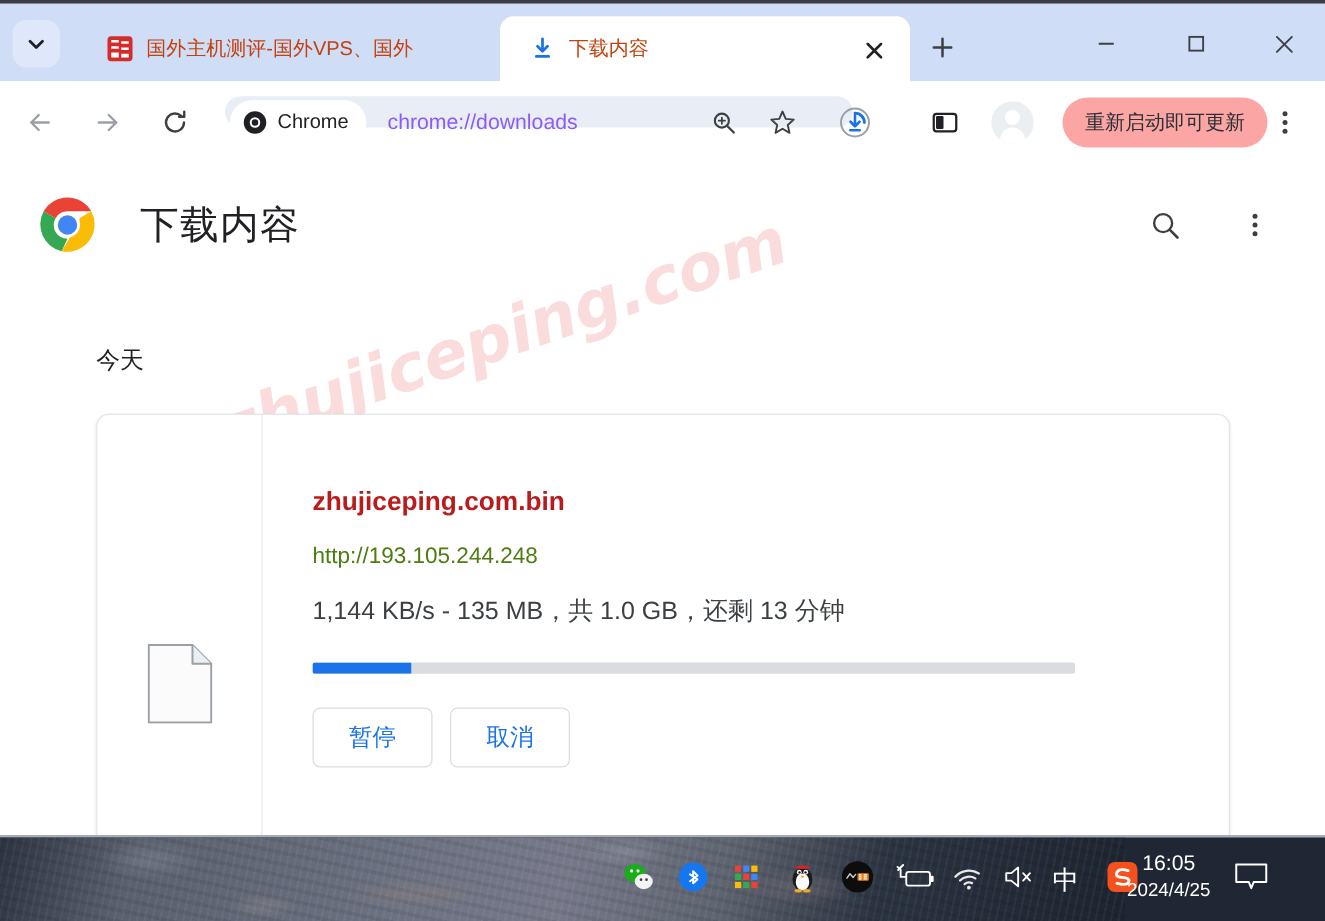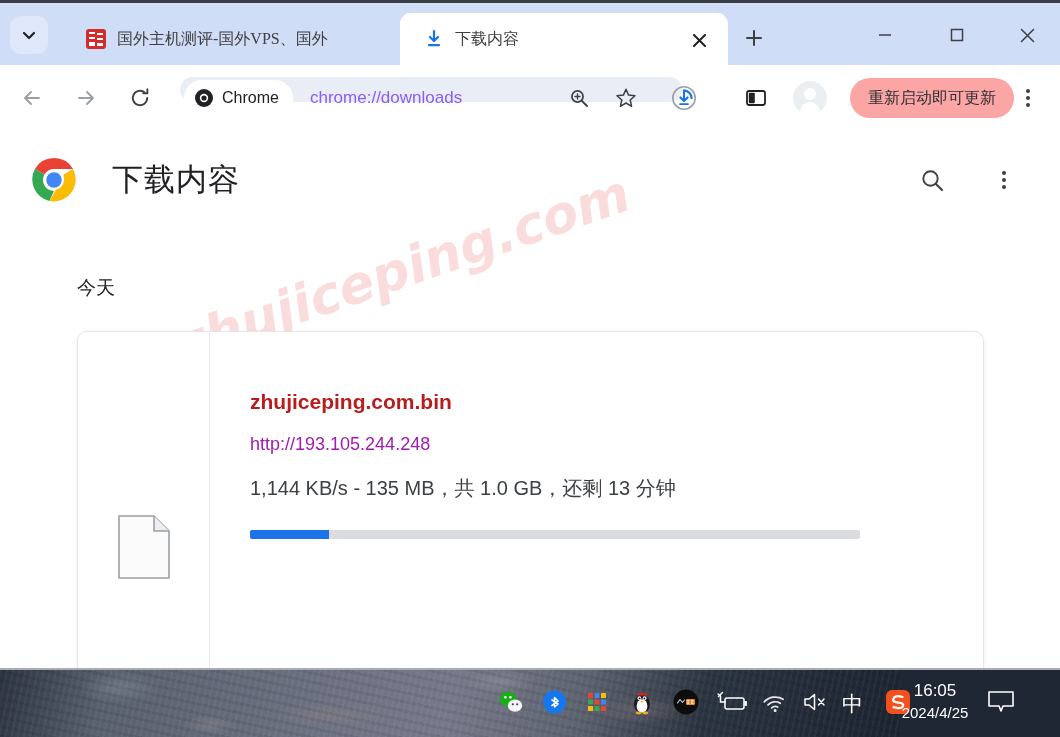--- a/index.html
+++ b/index.html
@@ -50,21 +50,21 @@
     content:""; position:absolute; left:11px; top:3px; width:6px; height:14px;
     background:
       linear-gradient(#fff,#fff) 0 1px/6px 2px no-repeat,
       linear-gradient(#fff,#fff) 0 6px/6px 2px no-repeat,
       linear-gradient(#fff,#fff) 0 11px/6px 3px no-repeat;
   }
   .tab-dlicon { position:absolute; left:24px; top:16px; width:20px; height:20px; }
   .tab-title {
     position:absolute; left:55px; top:0; height:52px;
     display:flex; align-items:center;
-    font-size:16px; color:#404040; white-space:nowrap; overflow:hidden;font-family:Liberation Serif, serif;
+    font-size:16px; color:#c2410c; white-space:nowrap; overflow:hidden;
   }
   .tab.inactive .tab-title { width:243px;
     -webkit-mask-image: linear-gradient(to right, #000 85%, transparent 100%);
             mask-image: linear-gradient(to right, #000 85%, transparent 100%); }
   .tab.active .tab-title { width:235px; }
   .tab-close {
     position:absolute; top:16px; width:22px; height:22px;
     display:flex; align-items:center; justify-content:center; cursor:pointer;
     border-radius:50%;
   }
@@ -180,21 +180,21 @@
     box-shadow:0 1px 3px rgba(0,0,0,0.10);
     display:flex;
   }
   .dl-iconcol {
     width:132px; border-right:1px solid #e8eaed;
     display:flex; align-items:center; justify-content:center;
   }
   .file-icon { width:52px; height:64px; position:relative; }
   .dl-body { flex:1; position:relative; padding:58px 0 0 40px; }
   .dl-filename { font-size:21px; font-weight:bold; color:#b91c1c; }
-  .dl-url { margin-top:20px; font-size:18px; color:#a21caf; }
+  .dl-url { margin-top:20px; font-size:18px; color:#4d7c0f; }
   .dl-status { margin-top:20px; font-size:20px; color:#3c4043; }
   .dl-progress {
     margin-top:28px; width:610px; height:9px; background:#dadce0; border-radius:2px; overflow:hidden;
   }
   .dl-progress-fill { height:9px; background:#1a73e8; }
   .dl-buttons { margin-top:27px; display:flex; gap:14px; }
   .dl-btn {
     height:48px; padding:0 28px;
     border:1px solid #dadce0; border-radius:6px; background:#fff;
     display:flex; align-items:center; justify-content:center;
@@ -428,20 +428,24 @@
           <path d="M1 1 L36 1 L51 16 L51 63 L1 63 Z" fill="#fbfbfb" stroke="#9aa0a6" stroke-width="1.6" stroke-linejoin="round"></path>
           <path d="M36 1 L36 16 L51 16" fill="#eceff1" stroke="#9aa0a6" stroke-width="1.6" stroke-linejoin="round"></path>
         </svg>
       </div>
       <div class="dl-body">
         <div class="dl-filename">zhujiceping.com.bin</div>
         <div class="dl-url">http://193.105.244.248</div>
         <div class="dl-status">1,144 KB/s - 135 MB，共 1.0 GB，还剩 13 分钟</div>
         <div class="dl-progress">
           <div class="dl-progress-fill" id="progress-fill" style="width: 13%;"></div>
+        </div>
+        <div class="dl-buttons">
+          <div class="dl-btn">暂停</div>
+          <div class="dl-btn">取消</div>
         </div>
       </div>
     </div>
   </div>
 
   <div class="taskbar">
     <div class="tb-wallpaper"></div>
 
     <div class="tray">
 

